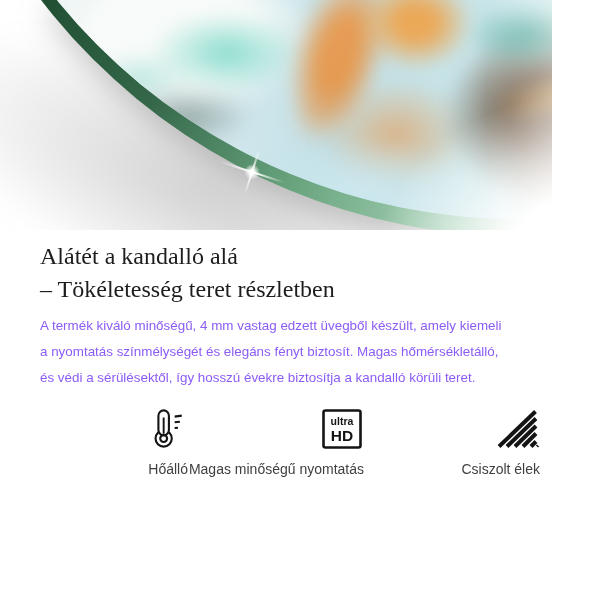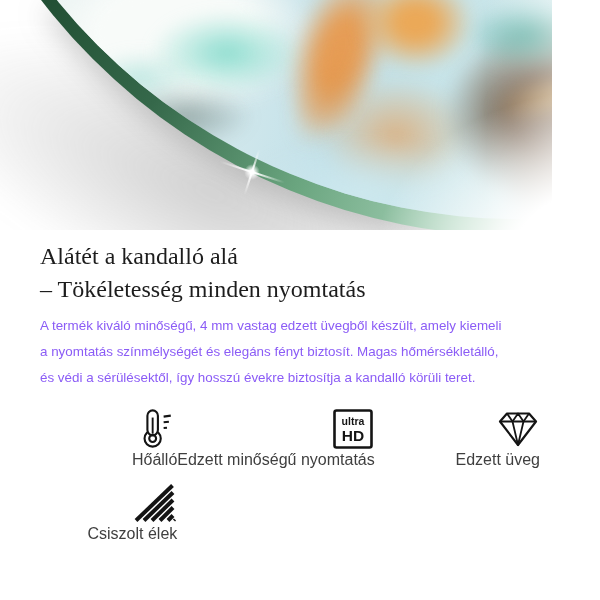--- a/index.html
+++ b/index.html
@@ -50,21 +50,21 @@
 
   
   .title{margin:10px 40px 0;font-family:"Liberation Serif","DejaVu Serif",serif;
     font-weight:400;font-size:24px;line-height:33px;color:#1d1d1d;}
   .desc{margin:7px 40px 0;max-width:506px;font-size:13.4px;line-height:26px;color:#8b5cf6;}
 
   
   .features{margin:14px 12px 0;display:grid;grid-template-columns:repeat(3,1fr);row-gap:12px;}
   .feature{display:flex;flex-direction:column;align-items:flex-end;}
   .icon-box{height:48px;display:flex;align-items:center;justify-content:center;}
-  .feature-label{font-size:16px;line-height:14px;color:#3f3f3f;white-space:nowrap;}
+  .feature-label{margin-top:9px;font-size:14px;line-height:14px;color:#3f3f3f;white-space:nowrap;}
   .icon-box svg{display:block;}
   .icon-stroke{fill:none;stroke:#141414;}
   .svg-text{font-family:"Liberation Sans","DejaVu Sans",sans-serif;font-weight:700;fill:#141414;}
 </style>
 </head>
 <body>
 
 <div class="page">
 
   <div class="hero">
@@ -91,21 +91,21 @@
     <div class="fade"></div>
     <div class="sparkle">
       <div class="ray-a"></div>
       <div class="ray-b"></div>
       <div class="core"></div>
     </div>
   </div>
 
   <h1 class="title">
     <div>Alátét a kandalló alá</div>
-    <div>– Tökéletesség minden nyomtatás</div>
+    <div>– Tökéletesség teret részletben</div>
   </h1>
 
   <p class="desc">A termék kiváló minőségű, 4 mm vastag edzett üvegből készült, amely kiemeli a nyomtatás színmélységét és elegáns fényt biztosít. Magas hőmérsékletálló, és védi a sérülésektől, így hosszú évekre biztosítja a kandalló körüli teret.</p>
 
   <div class="features">
 
     <div class="feature">
       <div class="icon-box">
         <svg width="42" height="44" viewBox="0 0 44 44">
           <circle class="icon-stroke" cx="18.5" cy="32" r="8.5" stroke-width="2.2"></circle>
@@ -121,35 +121,24 @@
     </div>
 
     <div class="feature">
       <div class="icon-box">
         <svg width="44" height="44" viewBox="0 0 44 44">
           <rect class="icon-stroke" x="3.5" y="3.5" width="37" height="37" rx="2" stroke-width="2.6"></rect>
           <text class="svg-text" x="22" y="18" font-size="10.5" text-anchor="middle">ultra</text>
           <text class="svg-text" x="22" y="34" font-size="15.5" text-anchor="middle">HD</text>
         </svg>
       </div>
-      <div class="feature-label">Edzett minőségű nyomtatás</div>
+      <div class="feature-label">Magas minőségű nyomtatás</div>
     </div>
 
 
-    <div class="feature">
-      <div class="icon-box">
-        <svg width="44" height="44" viewBox="0 0 44 44">
-          <path class="icon-stroke" stroke-width="2.2" stroke-linejoin="round" d="M11 6.5 H33 L40 14.5 L22 38 L4 14.5 Z"></path>
-          <line class="icon-stroke" x1="4" y1="14.5" x2="40" y2="14.5" stroke-width="1.8"></line>
-          <path class="icon-stroke" stroke-width="1.8" stroke-linejoin="round" d="M11 6.5 L16.5 14.5 L22 6.5 L27.5 14.5 L33 6.5"></path>
-          <path class="icon-stroke" stroke-width="1.8" stroke-linejoin="round" d="M16.5 14.5 L22 38 L27.5 14.5"></path>
-        </svg>
-      </div>
-      <div class="feature-label">Edzett üveg</div>
-    </div>
 
     <div class="feature">
       <div class="icon-box">
         <svg width="44" height="42" viewBox="0 0 44 42">
           <line x1="3" y1="38.5" x2="39.5" y2="3.5" stroke="#141414" stroke-width="4"></line>
           <line x1="11" y1="38.5" x2="40" y2="10.5" stroke="#141414" stroke-width="4"></line>
           <line x1="19" y1="38.5" x2="40" y2="18" stroke="#141414" stroke-width="4"></line>
           <line x1="27" y1="38.5" x2="40" y2="25.5" stroke="#141414" stroke-width="4"></line>
           <line x1="35" y1="38.5" x2="40" y2="33.5" stroke="#141414" stroke-width="4"></line>
           <line x1="41" y1="38.5" x2="42" y2="37.5" stroke="#141414" stroke-width="3"></line>

